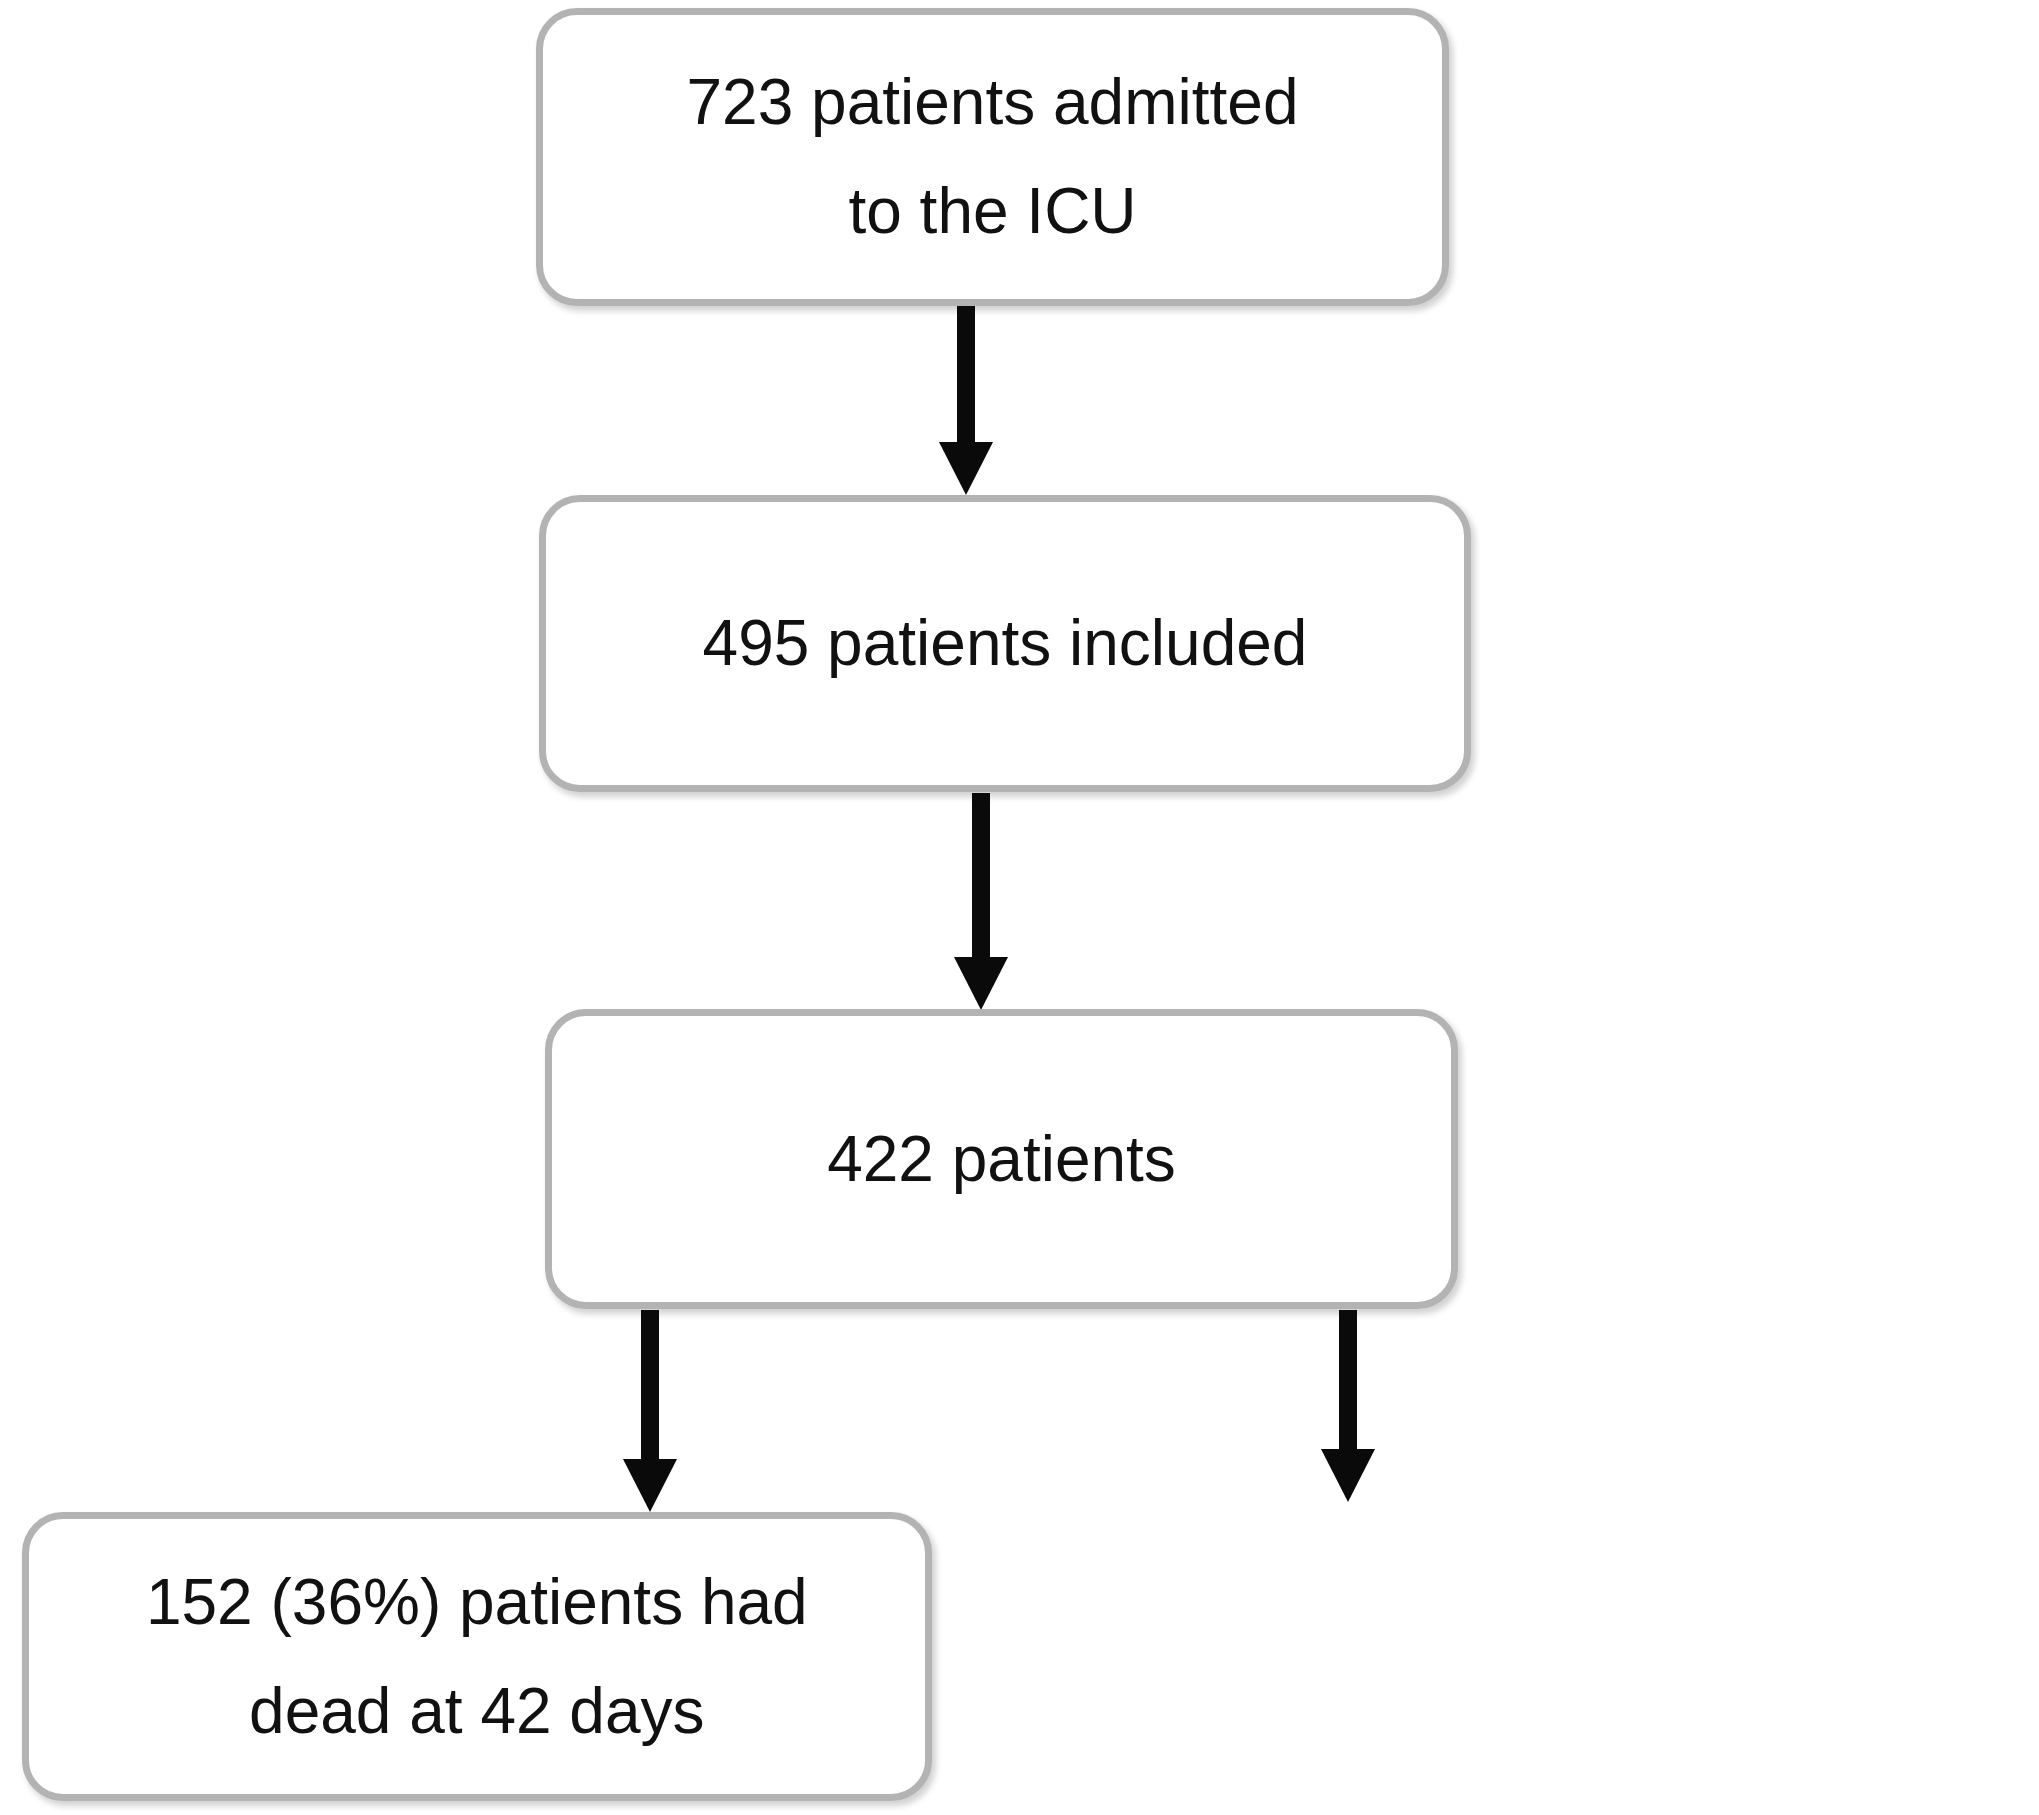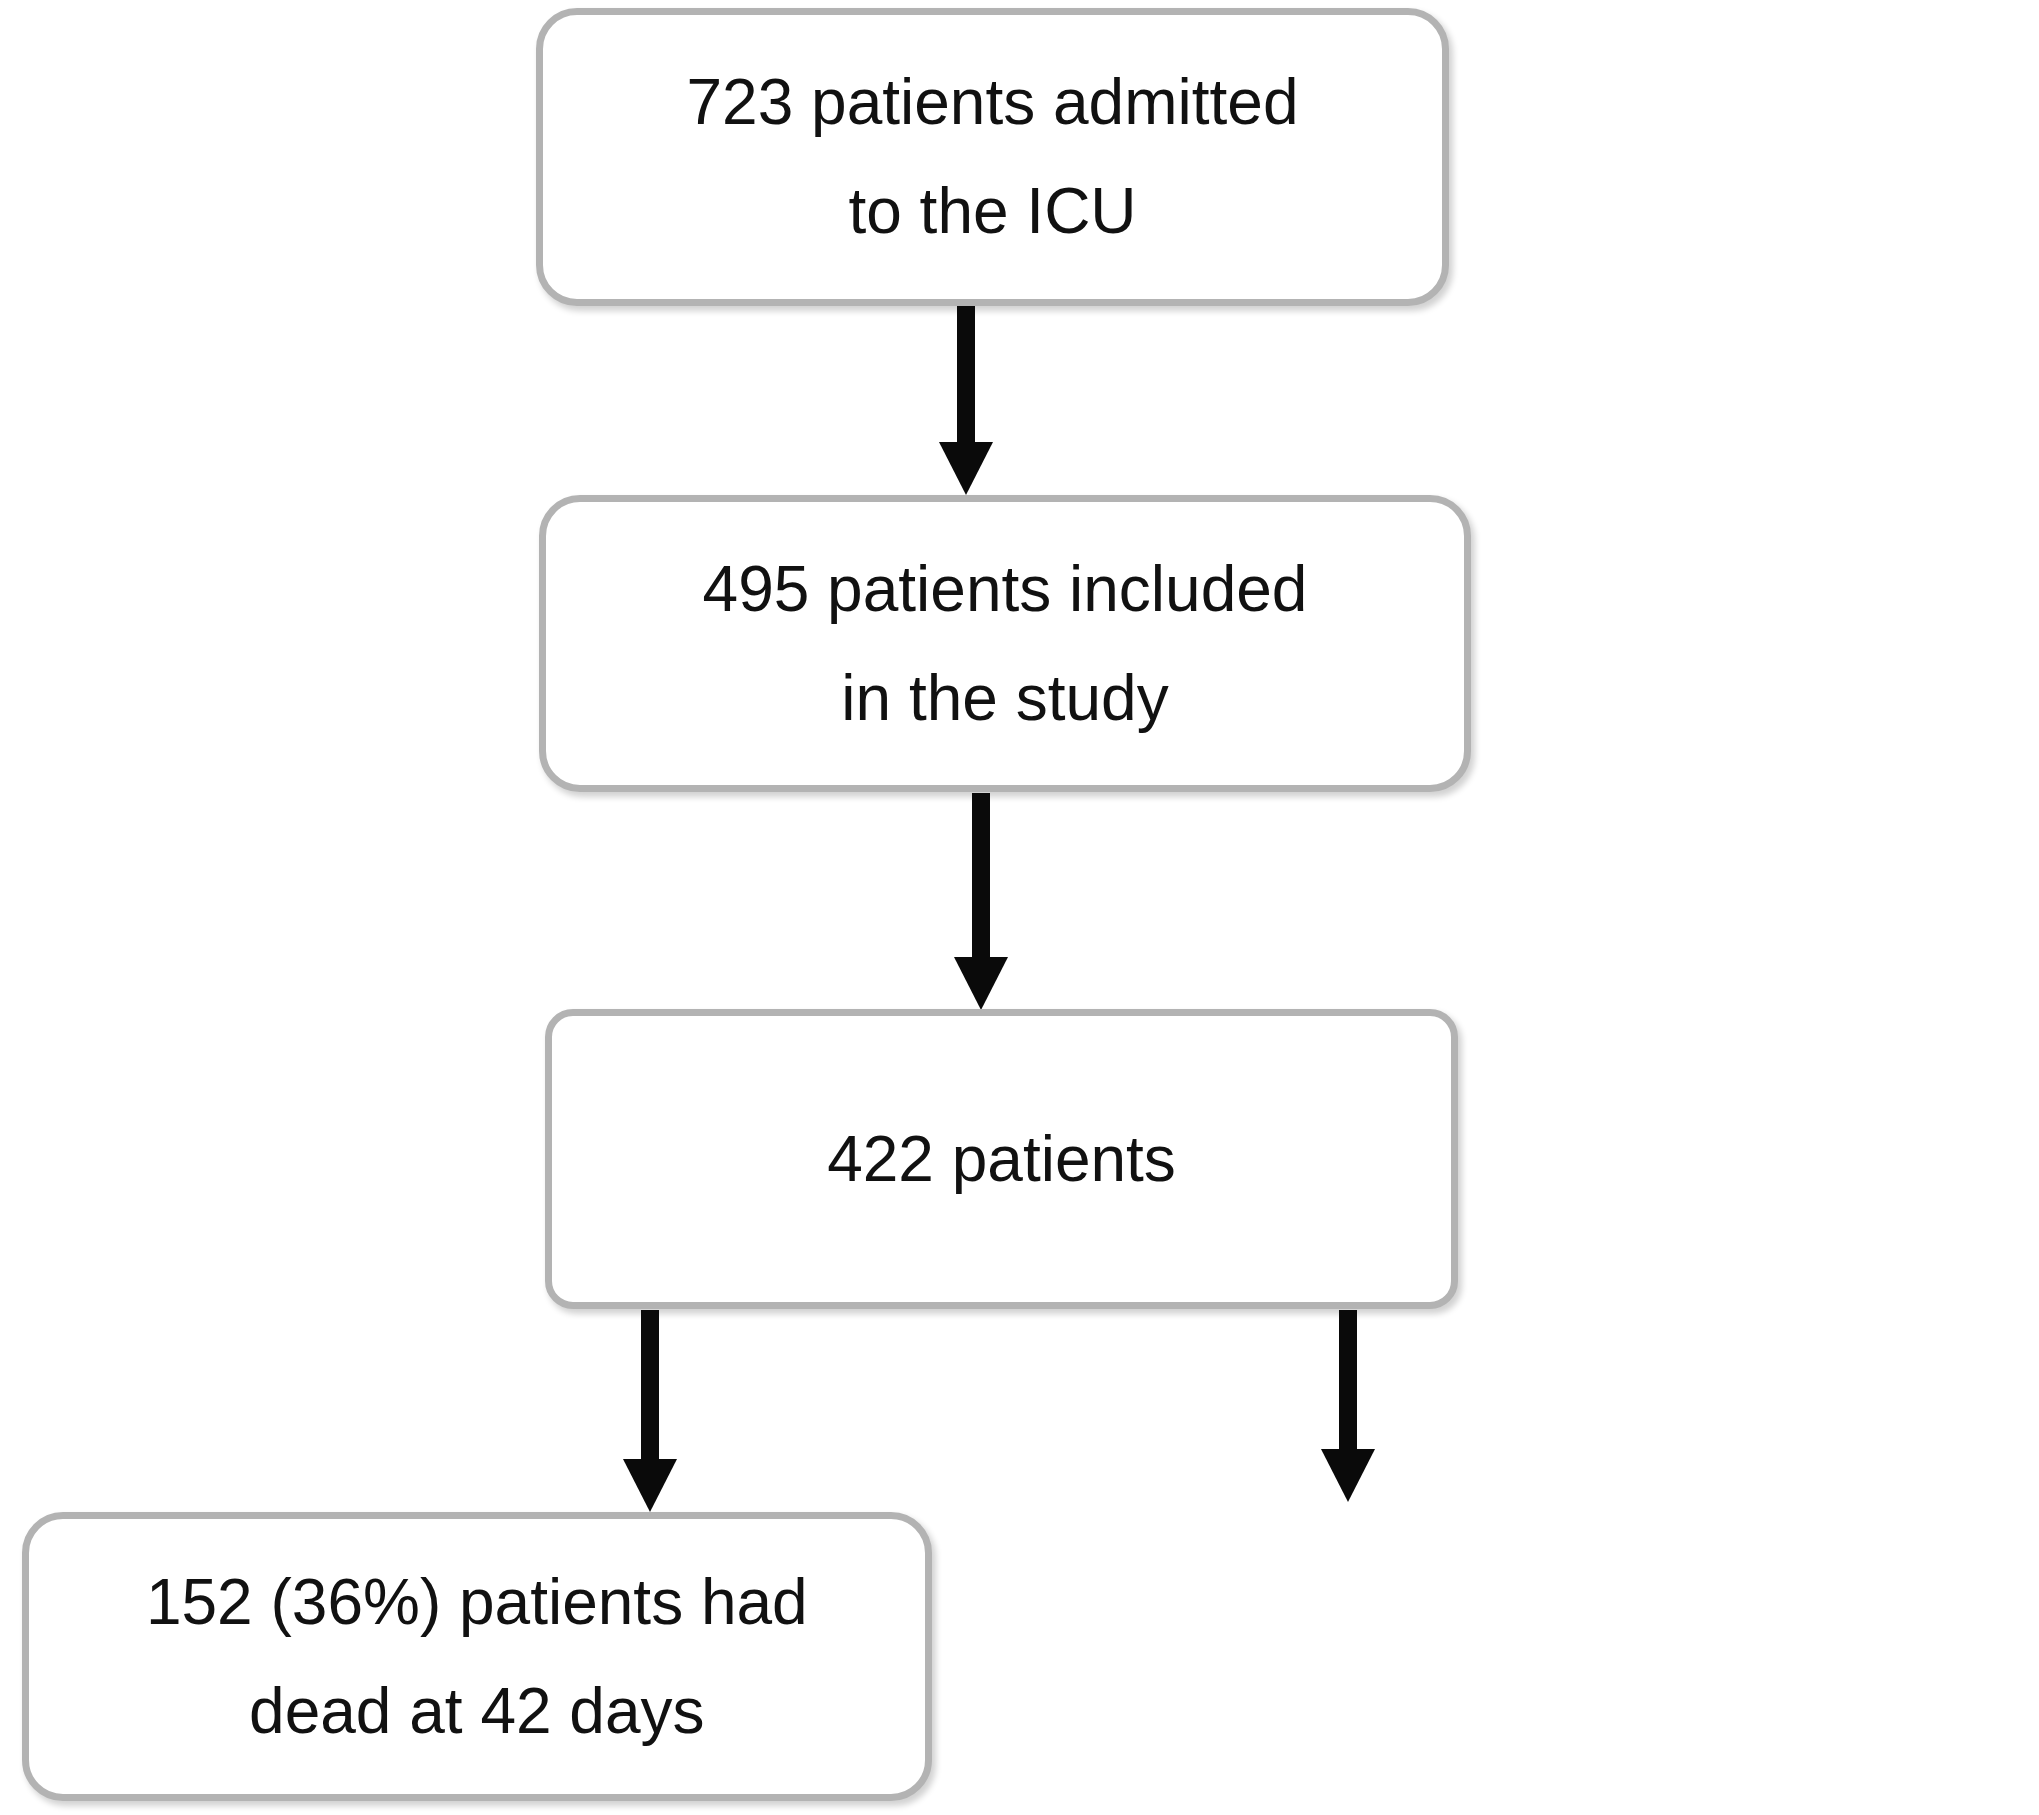--- a/index.html
+++ b/index.html
@@ -68,29 +68,28 @@
     <div class="node-line">to the ICU</div>
   </div>
 
   <div class="arrow" style="left:966px; top:306px; height:189px;">
     <div class="arrow-stem"></div>
     <div class="arrow-head"></div>
   </div>
 
   <div class="node" style="left:527px; top:495px; width:932px; height:297px;">
     <div class="node-line">495 patients included</div>
-    <div class="node-line">in the study</div>
   </div>
 
   <div class="arrow" style="left:981px; top:793px; height:217px;">
     <div class="arrow-stem"></div>
     <div class="arrow-head"></div>
   </div>
 
-  <div class="node" style="left:533px; top:1009px; width:913px; height:300px;border-radius:28px;">
+  <div class="node" style="left:533px; top:1009px; width:913px; height:300px;">
     <div class="node-line">422 patients</div>
   </div>
 
   <div class="arrow" style="left:650px; top:1310px; height:202px;">
     <div class="arrow-stem"></div>
     <div class="arrow-head"></div>
   </div>
 
   <div class="arrow" style="left:1348px; top:1310px; height:192px;">
     <div class="arrow-stem"></div>

